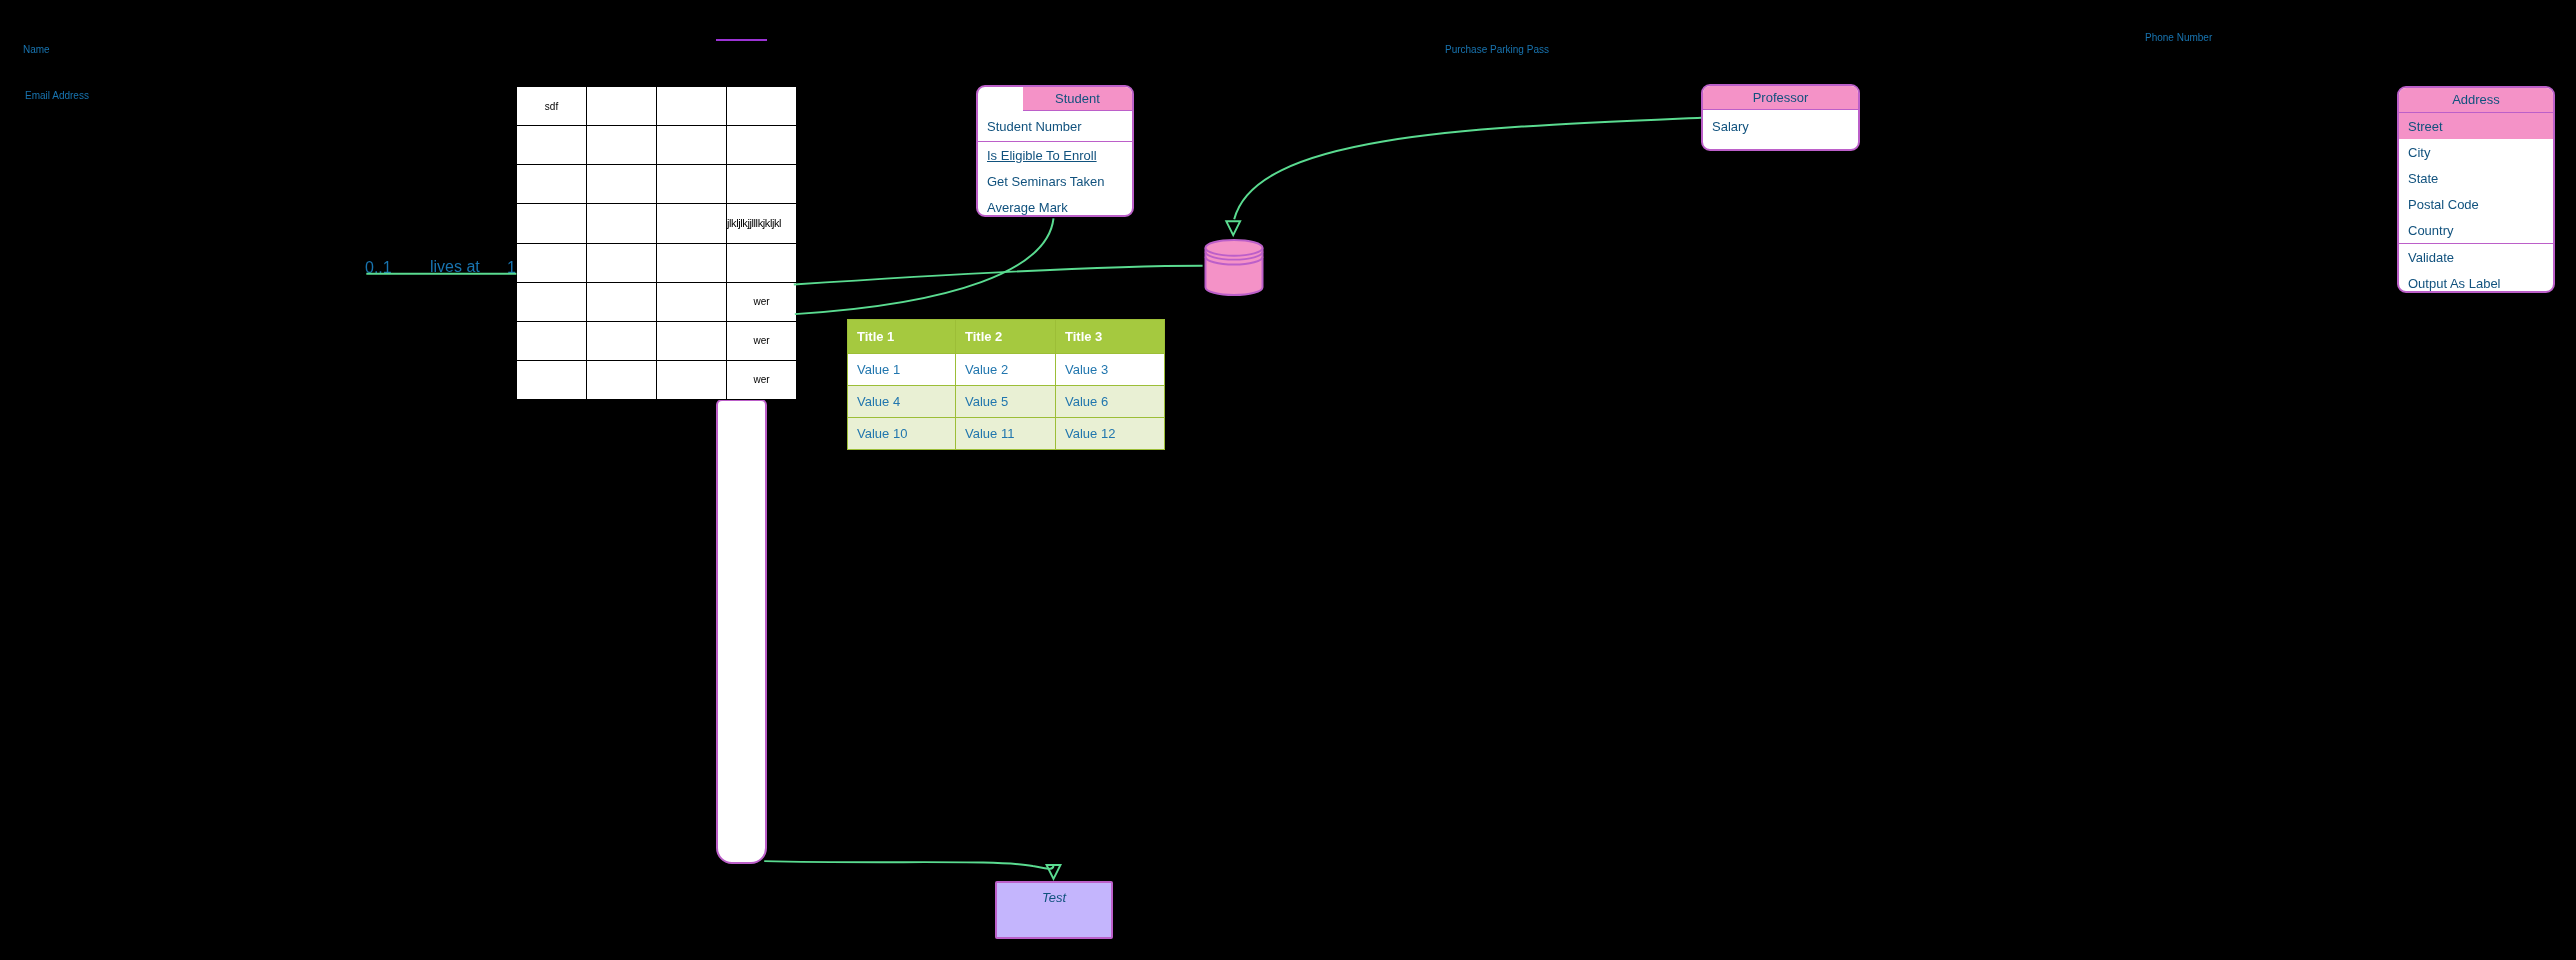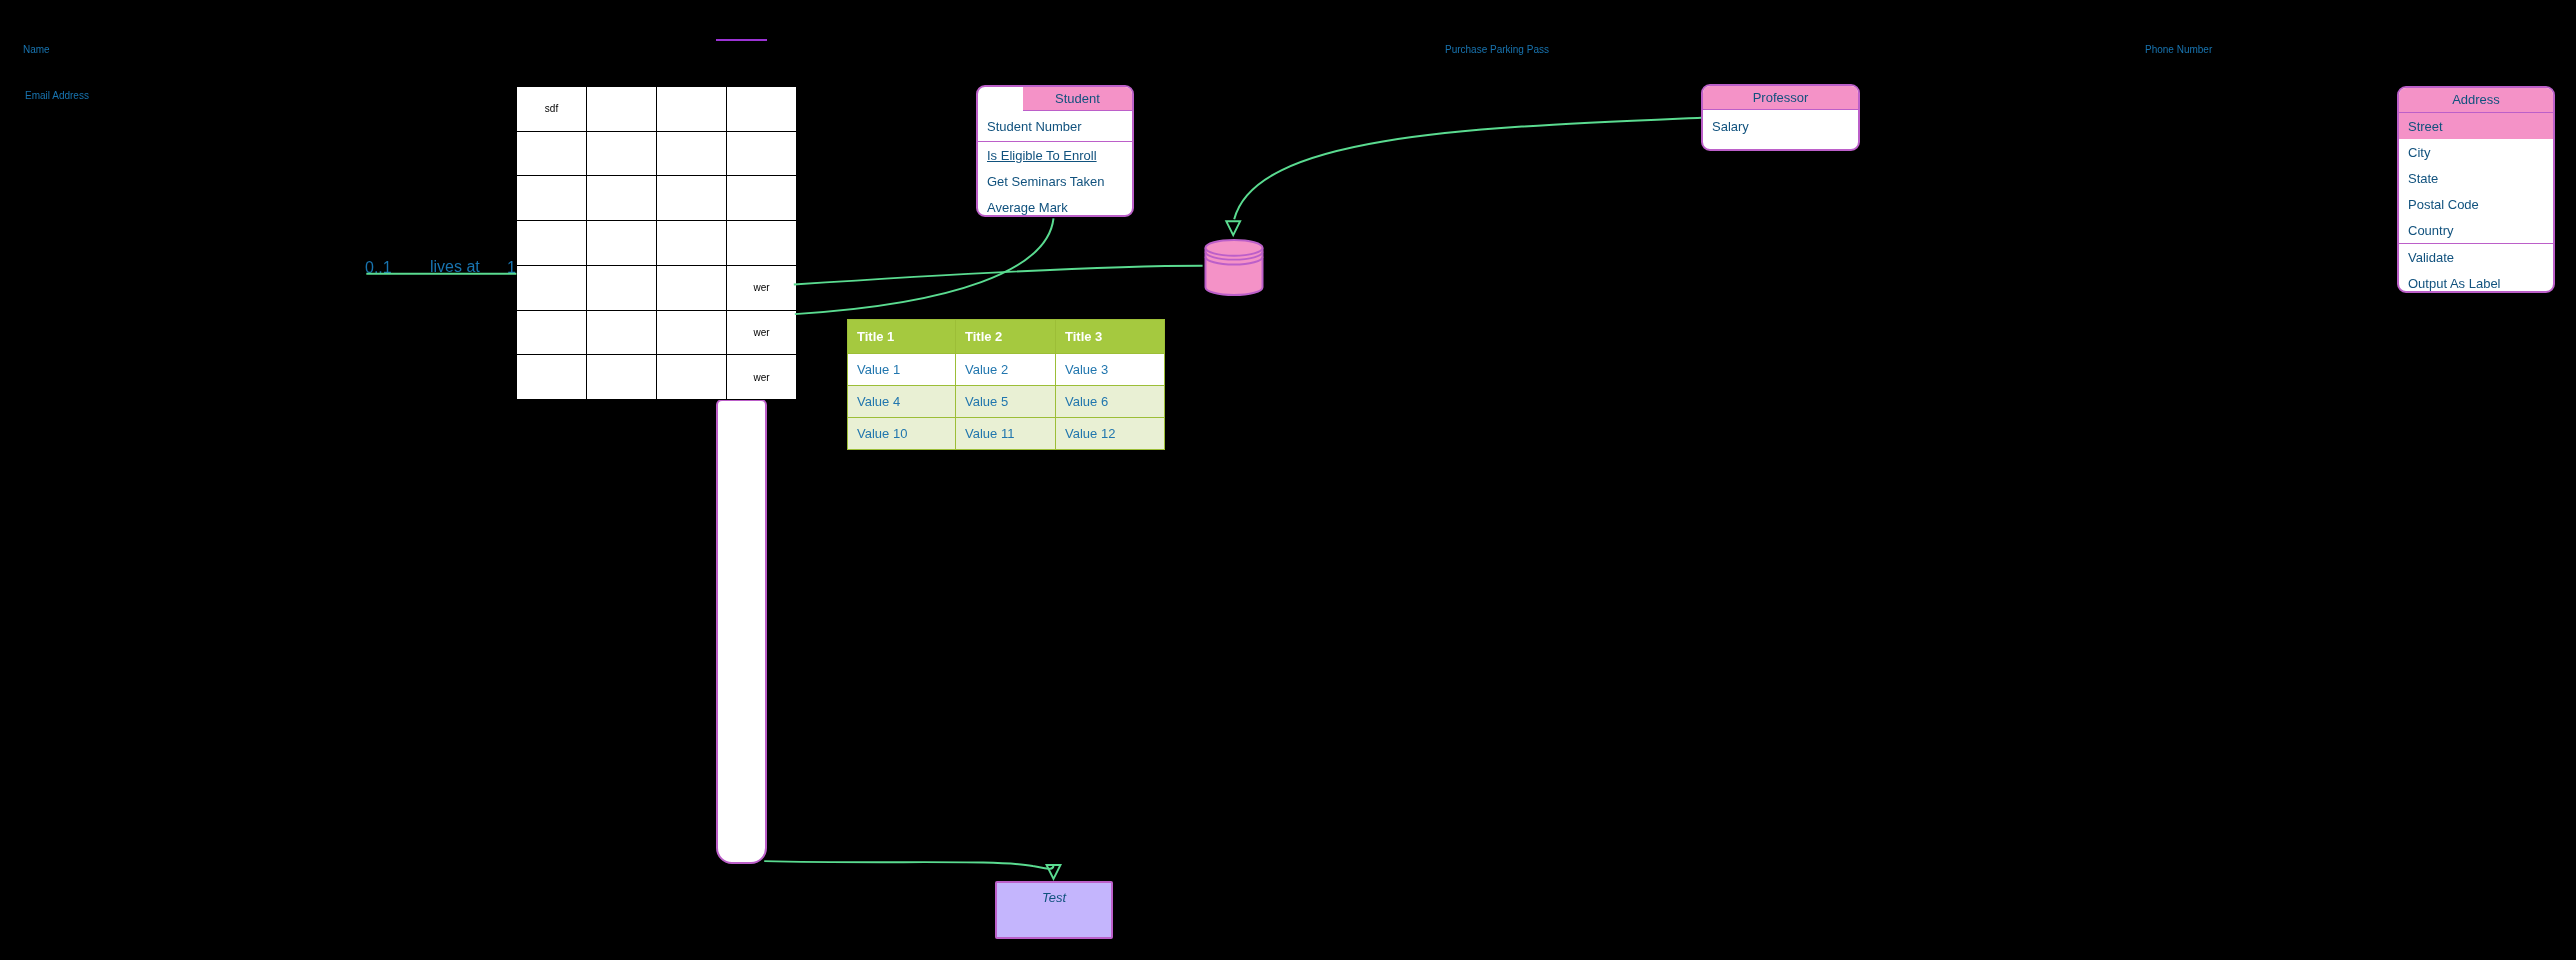--- a/index.html
+++ b/index.html
@@ -68,21 +68,21 @@
   .cylinder-svg{position:absolute;left:1204px;top:238px;}
 </style>
 </head>
 <body>
 
 <div class="canvas">
 
   <div class="floating-label" style="left:23px;top:44px;">Name</div>
   <div class="floating-label" style="left:25px;top:90px;">Email Address</div>
   <div class="floating-label" style="left:1445px;top:44px;">Purchase Parking Pass</div>
-  <div class="floating-label" style="left:2145px;top:44px;text-align:center;">Phone Number</div>
+  <div class="floating-label" style="left:2145px;top:32px;text-align:center;">Phone Number</div>
 
   <div class="purple-segment"></div>
 
   <div class="tall-rect"></div>
 
   <table class="grid-table">
     <tbody>
         <tr>
       <td>sdf</td>
       <td></td>
@@ -93,20 +93,26 @@
       <td></td>
       <td></td>
       <td></td>
       <td></td>
     </tr>
     <tr>
       <td></td>
       <td></td>
       <td></td>
       <td></td>
+    </tr>
+    <tr>
+      <td></td>
+      <td></td>
+      <td></td>
+      <td class="small-text">jlkljlkjjlllkjkljkl</td>
     </tr>
     <tr>
       <td></td>
       <td></td>
       <td></td>
       <td></td>
     </tr>
     <tr>
       <td></td>
       <td></td>

